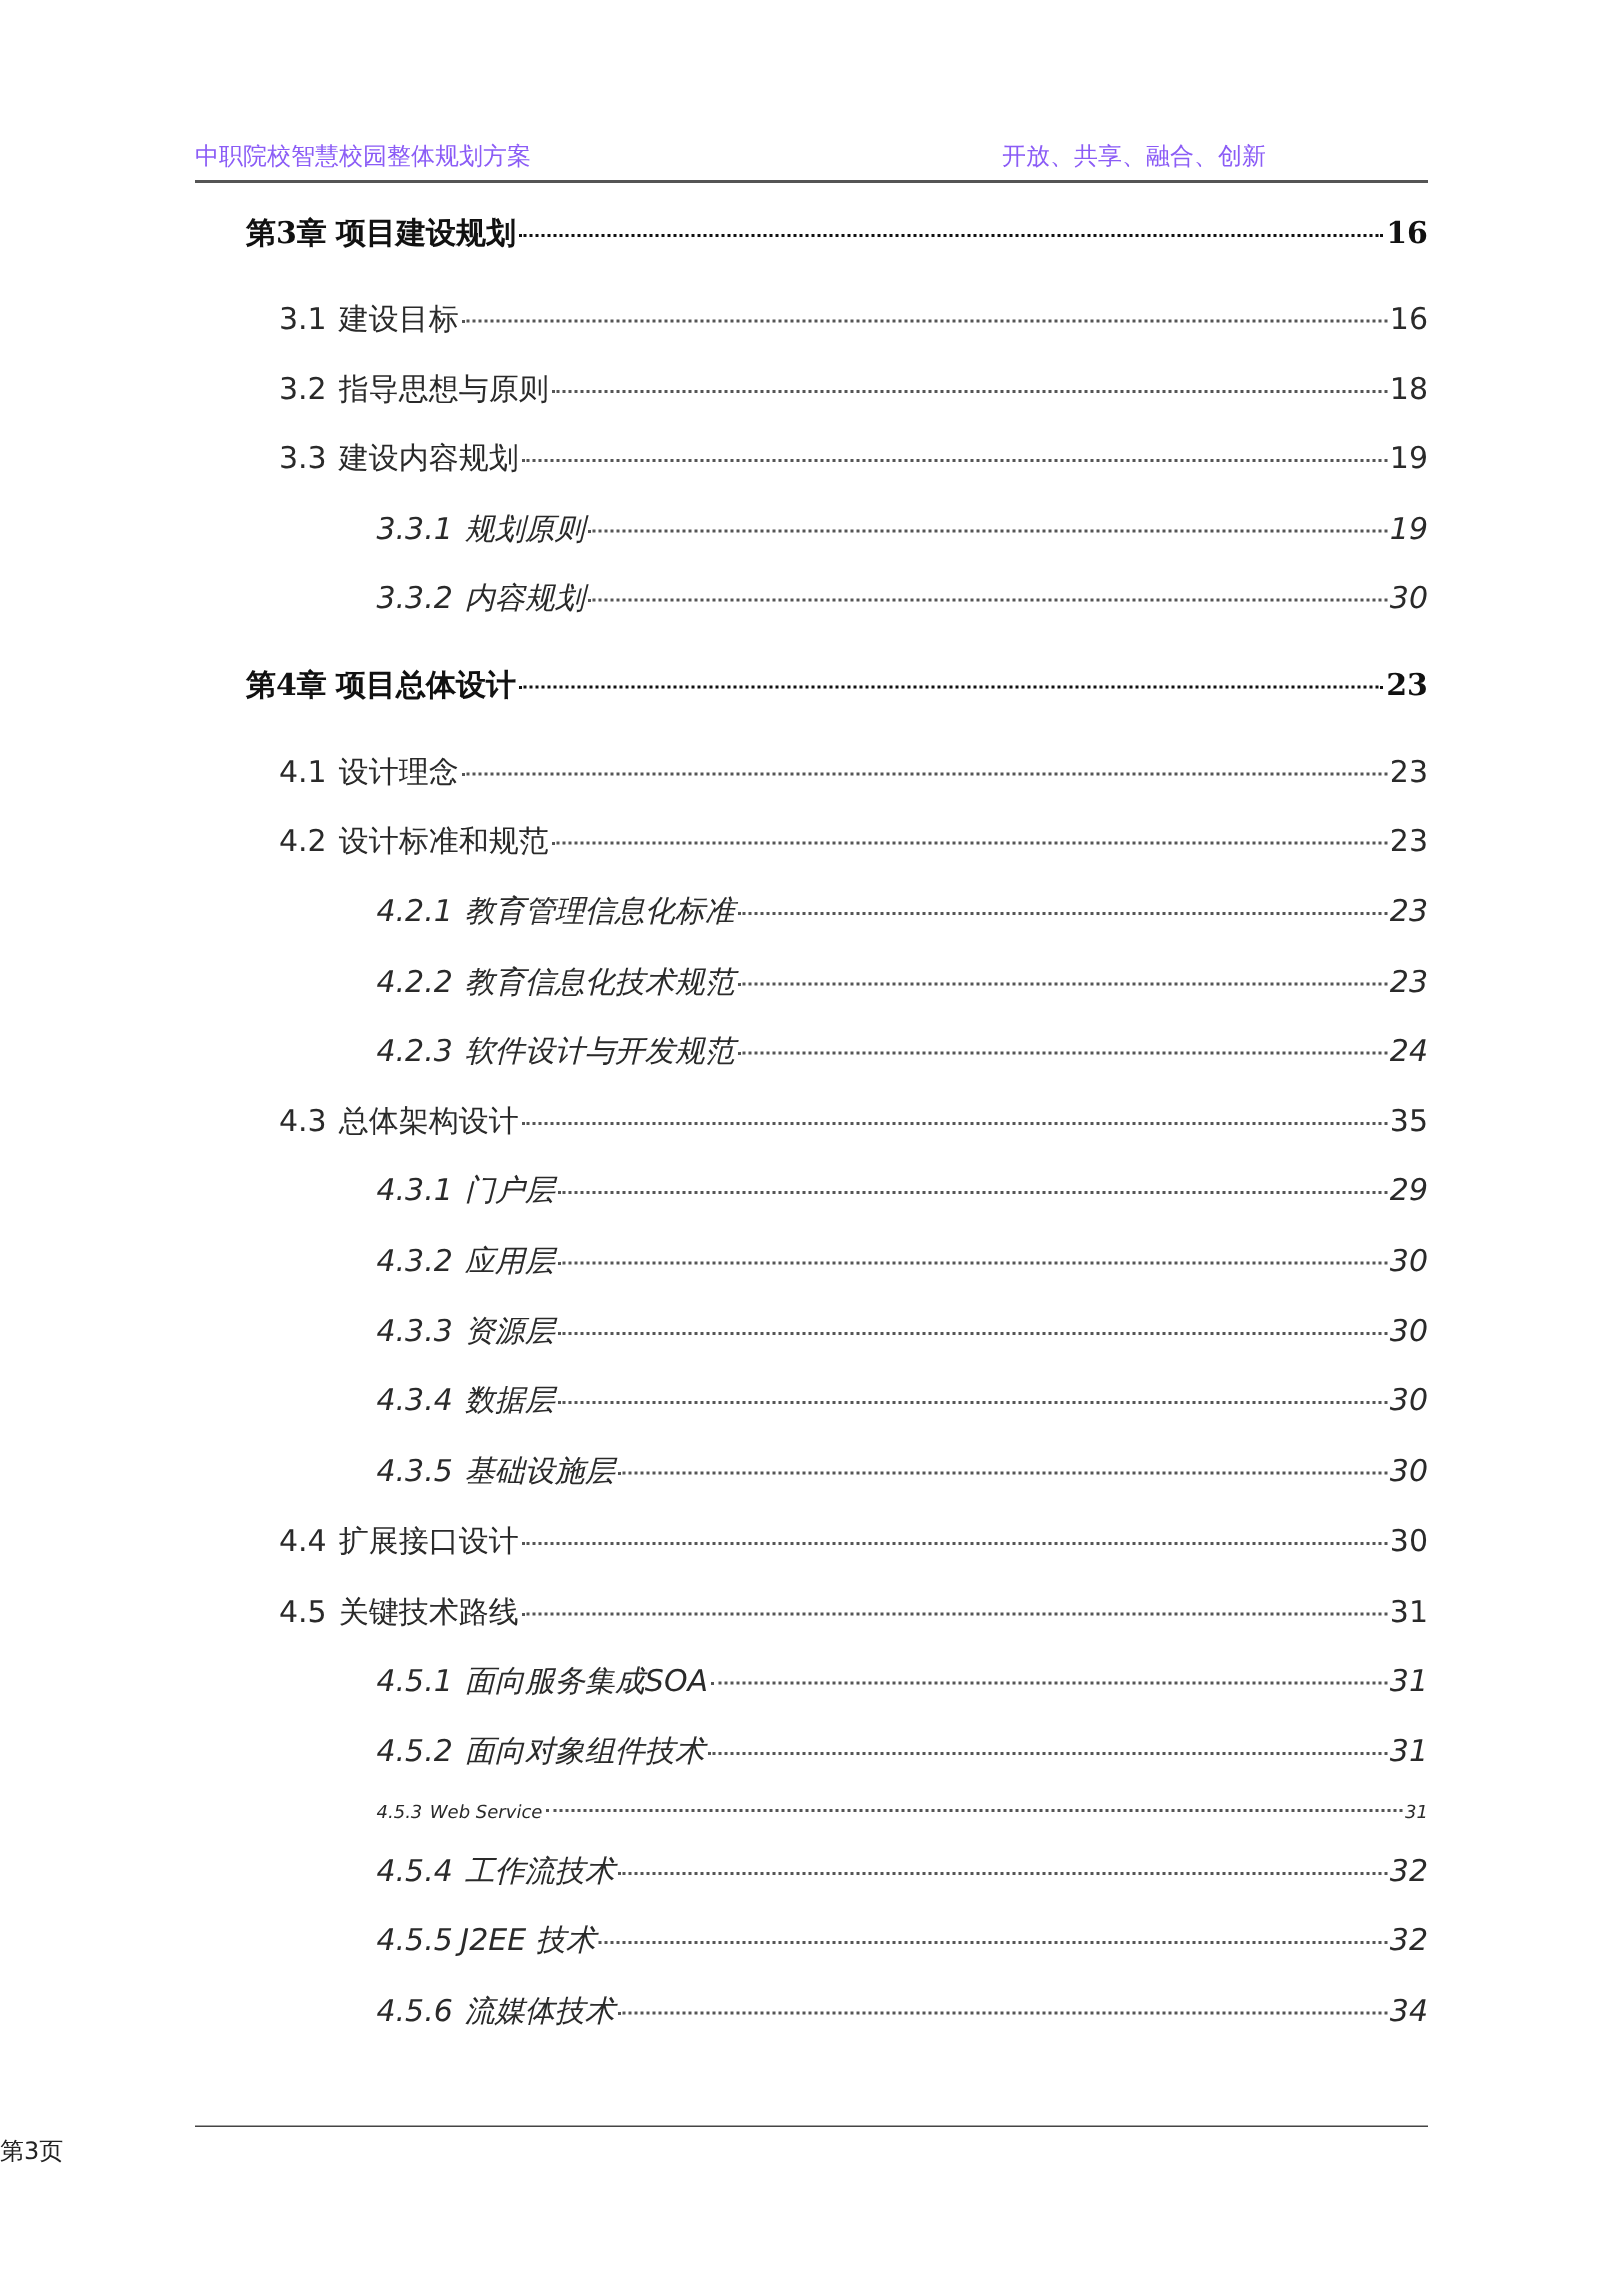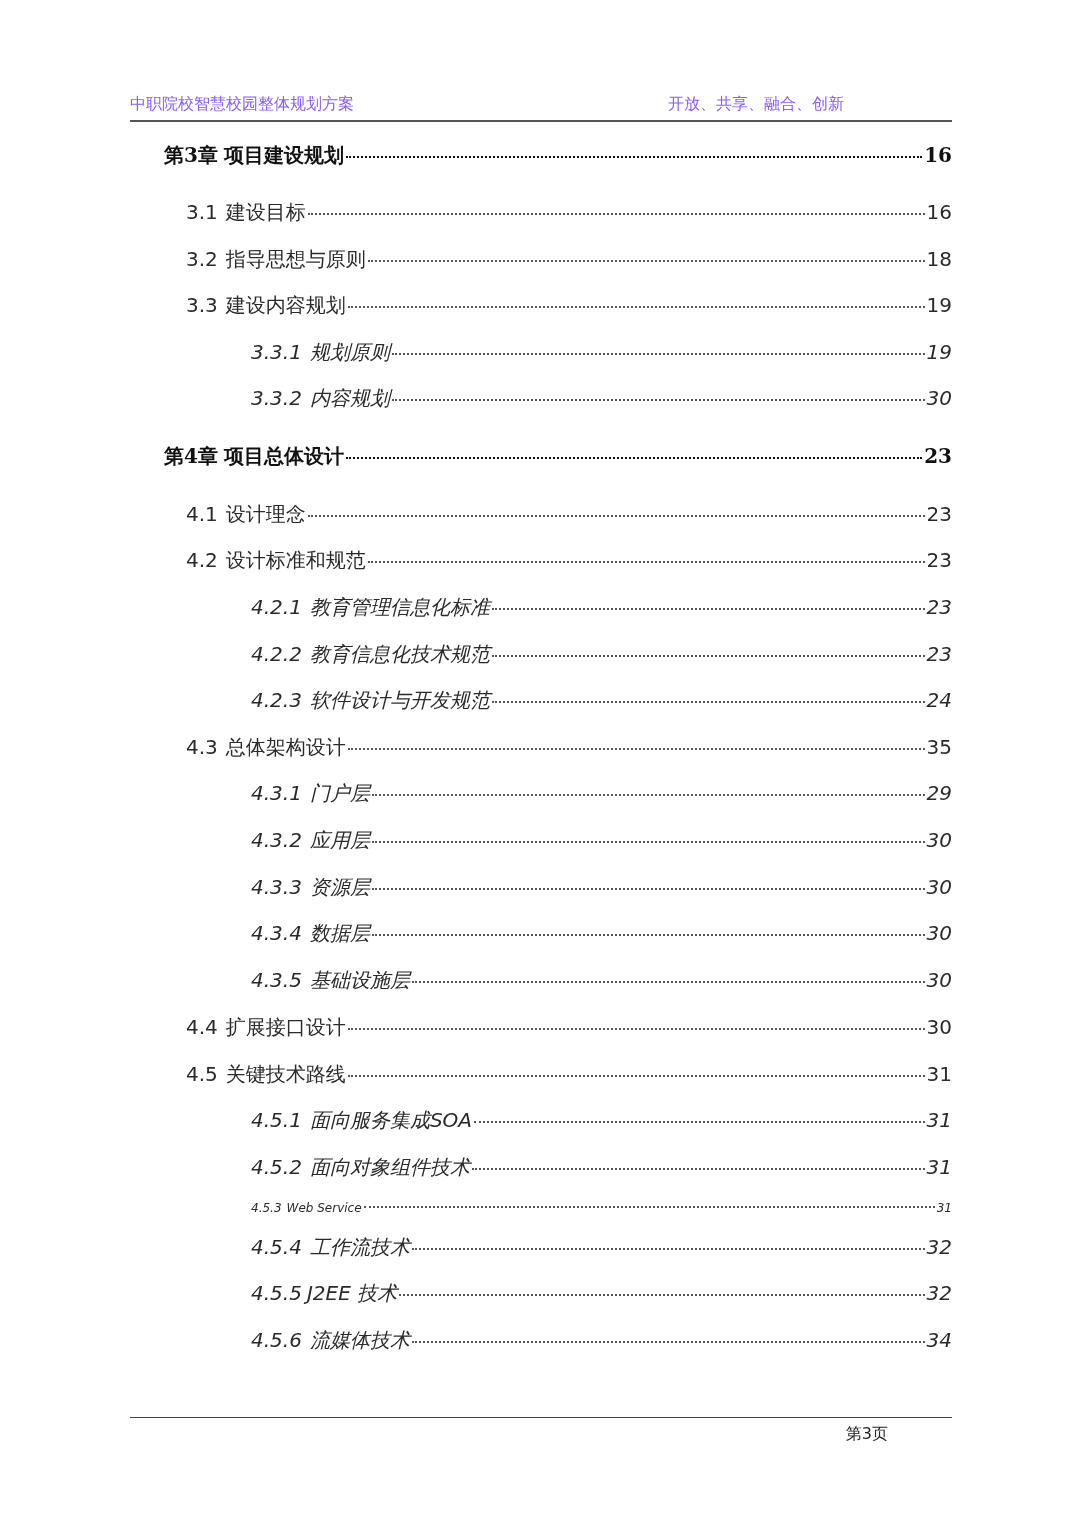--- a/index.html
+++ b/index.html
@@ -66,21 +66,21 @@
       top: 1417px;
       width: 822px;
       height: 0;
       border-top: 1.5px solid #444;
     }
     .page-footer {
       position: absolute;
       left: 0;
       width: 888px;
       top: 1424px;
-      text-align: right;
+      text-align: left;
       font-size: 16px;
       color: #222;
     }
   </style>
 </head>
 <body>
 
 <div class="page-header">
   <span class="left">中职院校智慧校园整体规划方案</span>
   <span class="right">开放、共享、融合、创新</span>

